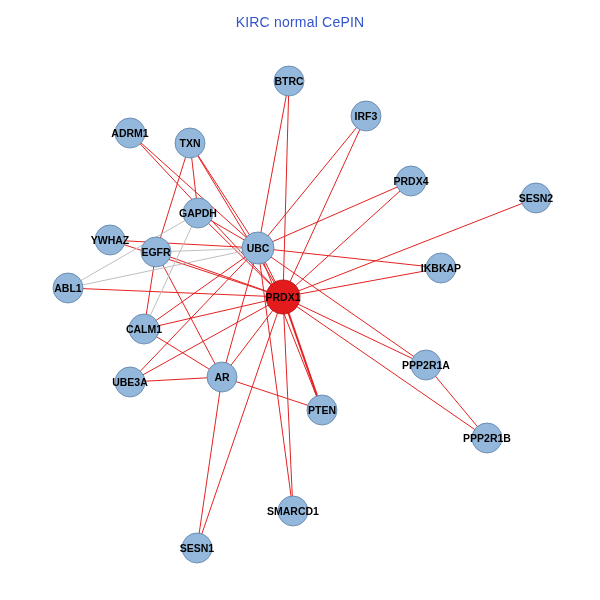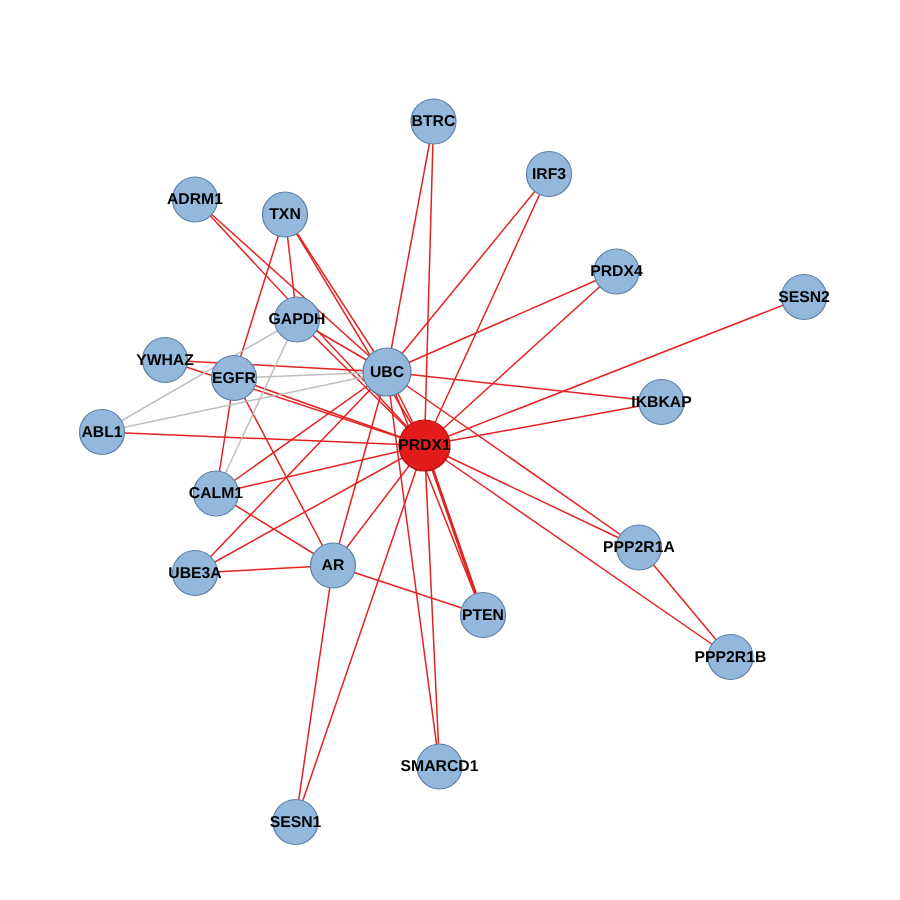--- a/index.html
+++ b/index.html
@@ -126,13 +126,14 @@
       <text x="222" y="377" text-anchor="middle" dominant-baseline="central" class="node-label">AR</text>
       <circle cx="322" cy="410" r="15" fill="#94b8dc" stroke="#5b7fa6" stroke-width="0.8"></circle>
       <text x="322" y="410" text-anchor="middle" dominant-baseline="central" class="node-label">PTEN</text>
       <circle cx="487" cy="438" r="15" fill="#94b8dc" stroke="#5b7fa6" stroke-width="0.8"></circle>
       <text x="487" y="438" text-anchor="middle" dominant-baseline="central" class="node-label">PPP2R1B</text>
       <circle cx="293" cy="511" r="15" fill="#94b8dc" stroke="#5b7fa6" stroke-width="0.8"></circle>
       <text x="293" y="511" text-anchor="middle" dominant-baseline="central" class="node-label">SMARCD1</text>
       <circle cx="197" cy="548" r="15" fill="#94b8dc" stroke="#5b7fa6" stroke-width="0.8"></circle>
       <text x="197" y="548" text-anchor="middle" dominant-baseline="central" class="node-label">SESN1</text>
     </svg>
+  <div id="plot-title" style="color: rgb(51, 85, 204);">KIRC normal CePIN</div>
 </div>
 
 </body></html>

